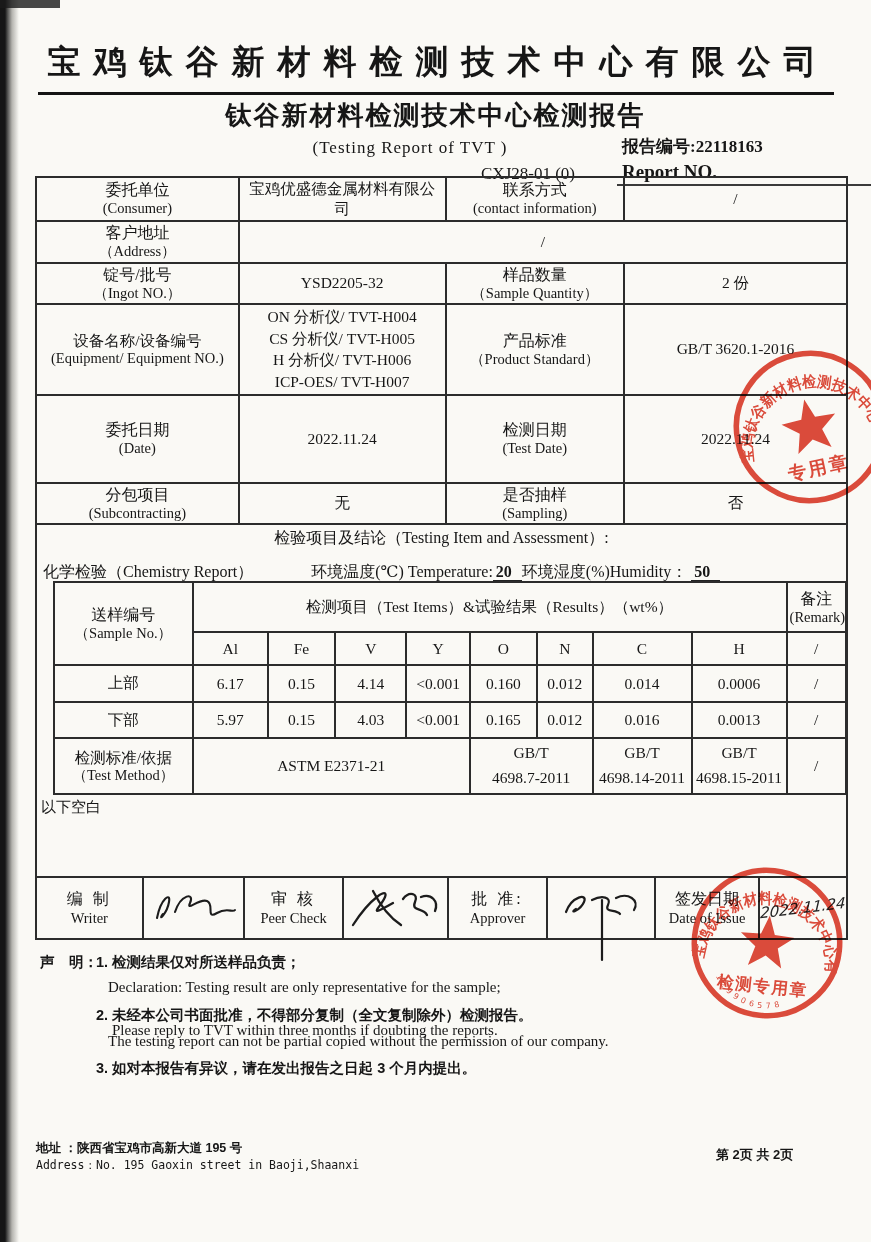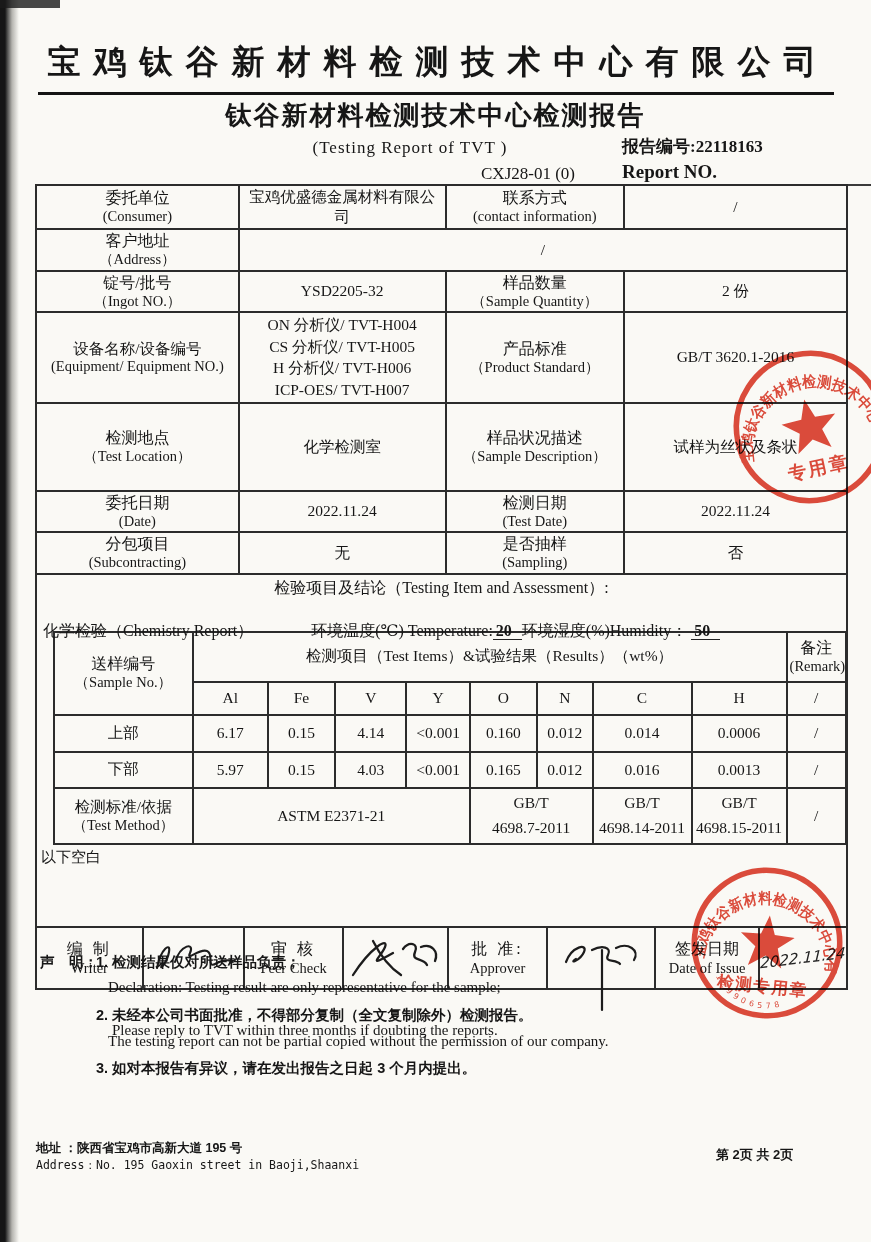--- a/index.html
+++ b/index.html
@@ -16,37 +16,37 @@
   .report-title{position:absolute;top:98px;left:50%;transform:translateX(-50%);
     font-family:"Liberation Sans","DejaVu Sans",sans-serif;font-weight:600;font-size:26px;letter-spacing:2px;white-space:nowrap;}
   .subtitle-block{position:absolute;top:138px;left:245px;width:330px;text-align:center;}
   .sub-en{font-size:17px;letter-spacing:1px;}
   .doc-code{font-size:17px;margin-top:6px;text-align:right;}
   .report-no{position:absolute;top:135px;left:622px;width:248px;}
   .rn-cn{font-size:17px;font-weight:bold;}
   .rn-en{font-size:19px;font-weight:bold;margin-top:3px;}
   .report-no-underline{position:absolute;top:184px;left:617px;width:254px;border-top:2px solid #3a3a3a;}
 
-  .main-stack{position:absolute;left:35px;top:184px;width:813px;}
+  .main-stack{position:absolute;left:35px;top:176px;width:813px;}
   table{border-collapse:collapse;}
   .info-table{width:813px;table-layout:fixed;}
   .info-table td{border:2px solid #2c2c2c;text-align:center;vertical-align:middle;padding:1px 3px;}
   .info-table tr:nth-child(1){height:42px}.info-table tr:nth-child(2){height:38px}
   .info-table tr:nth-child(3){height:40px}.info-table tr:nth-child(4){height:40px}
   .info-table tr:nth-child(5){height:88px}.info-table tr:nth-child(6){height:38px}
   .info-table tr:nth-child(7){height:38px}.info-table tr:nth-child(8){height:40px}
   .cn{font-size:16px;line-height:1.25;}
   .en{font-size:14.5px;line-height:1.2;}
   .val{font-size:15.5px;line-height:1.3;}
   .eq-line{font-size:15.5px;line-height:1.4;text-align:center;}
 
   .section-lines{border-left:2px solid #2c2c2c;border-right:2px solid #2c2c2c;
     padding:3px 6px 5px 6px;height:48px;}
   .sec1{font-size:16px;text-align:center;}
-  .sec2{font-size:16px;margin-top:22px;white-space:nowrap;}
+  .sec2{font-size:16px;margin-top:13px;white-space:nowrap;}
   .sec2 .gap{display:inline-block;width:58px;}
   .uv{border-bottom:1.7px solid #222;padding:0 10px 0 3px;font-weight:bold;}
 
   .chem-wrap{border-left:2px solid #2c2c2c;border-right:2px solid #2c2c2c;}
   .chem-table{width:794px;margin-left:16px;table-layout:fixed;}
   .chem-table td,.chem-table th{border:2px solid #2c2c2c;text-align:center;vertical-align:middle;
     font-weight:normal;padding:0 2px;font-size:15.5px;}
   .chem-table tr:nth-child(1){height:50px}.chem-table tr:nth-child(2){height:33px}
   .chem-table tr:nth-child(3){height:37px}.chem-table tr:nth-child(4){height:36px}
   .chem-table tr:nth-child(5){height:56px}
@@ -147,32 +147,20 @@
           <div class="eq-line">ON 分析仪/ TVT-H004</div>
           <div class="eq-line">CS 分析仪/ TVT-H005</div>
           <div class="eq-line">H 分析仪/ TVT-H006</div>
           <div class="eq-line">ICP-OES/ TVT-H007</div>
             </td>
         <td>
           <div class="cn">产品标准</div>
           <div class="en">（Product Standard）</div>
             </td>
         <td class="val">GB/T 3620.1-2016</td>
-      </tr>
-      <tr>
-        <td>
-          <div class="cn">检测地点</div>
-          <div class="en">（Test Location）</div>
-            </td>
-        <td class="val">化学检测室</td>
-        <td>
-          <div class="cn">样品状况描述</div>
-          <div class="en">（Sample Description）</div>
-            </td>
-        <td class="val">试样为丝状及条状</td>
       </tr>
       <tr>
         <td>
           <div class="cn">委托日期</div>
           <div class="en">(Date)</div>
             </td>
         <td class="val">2022.11.24</td>
         <td>
           <div class="cn">检测日期</div>
           <div class="en">(Test Date)</div>

